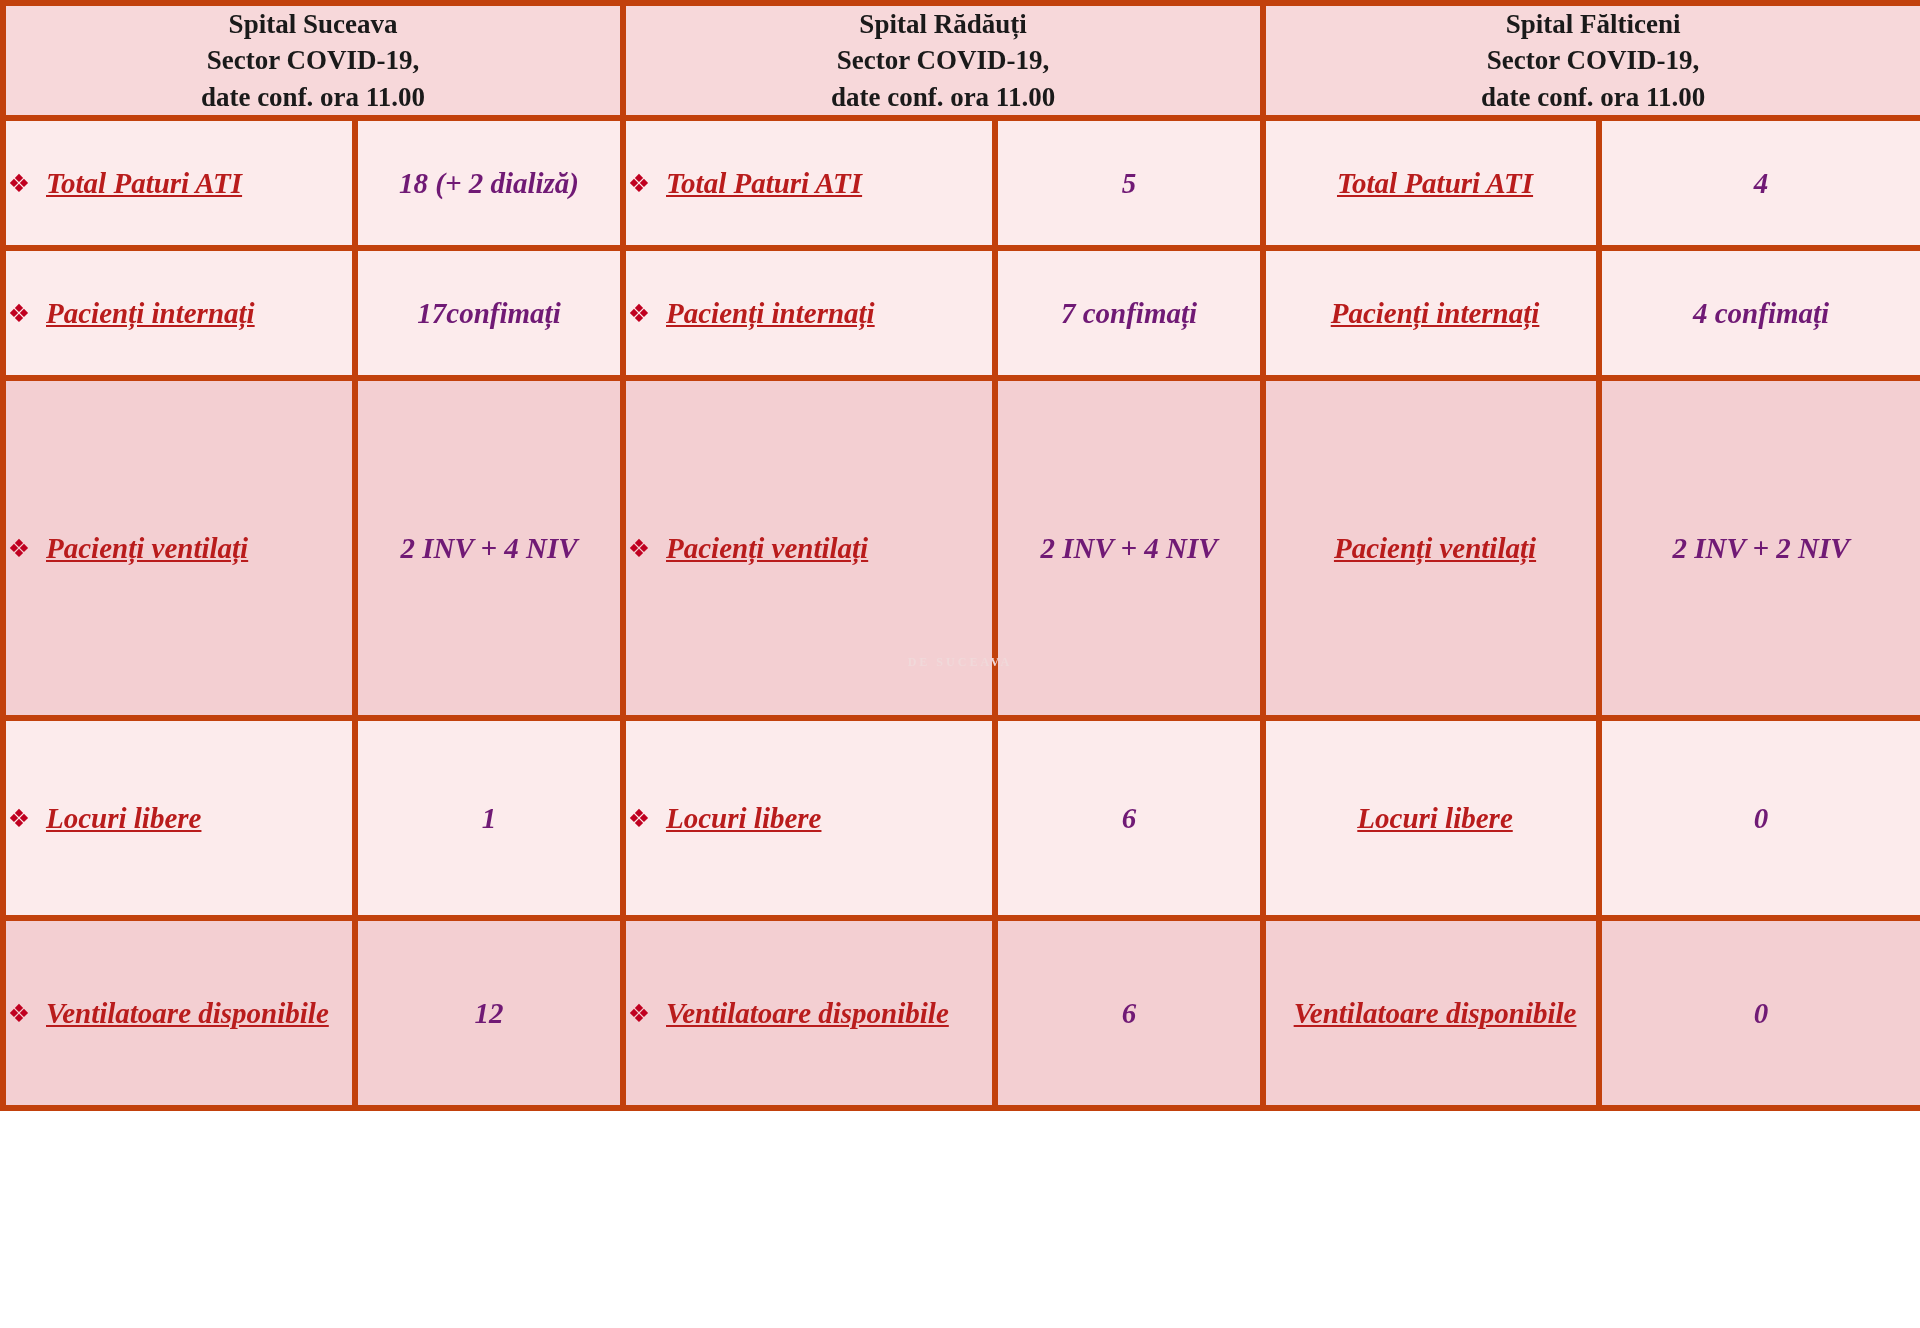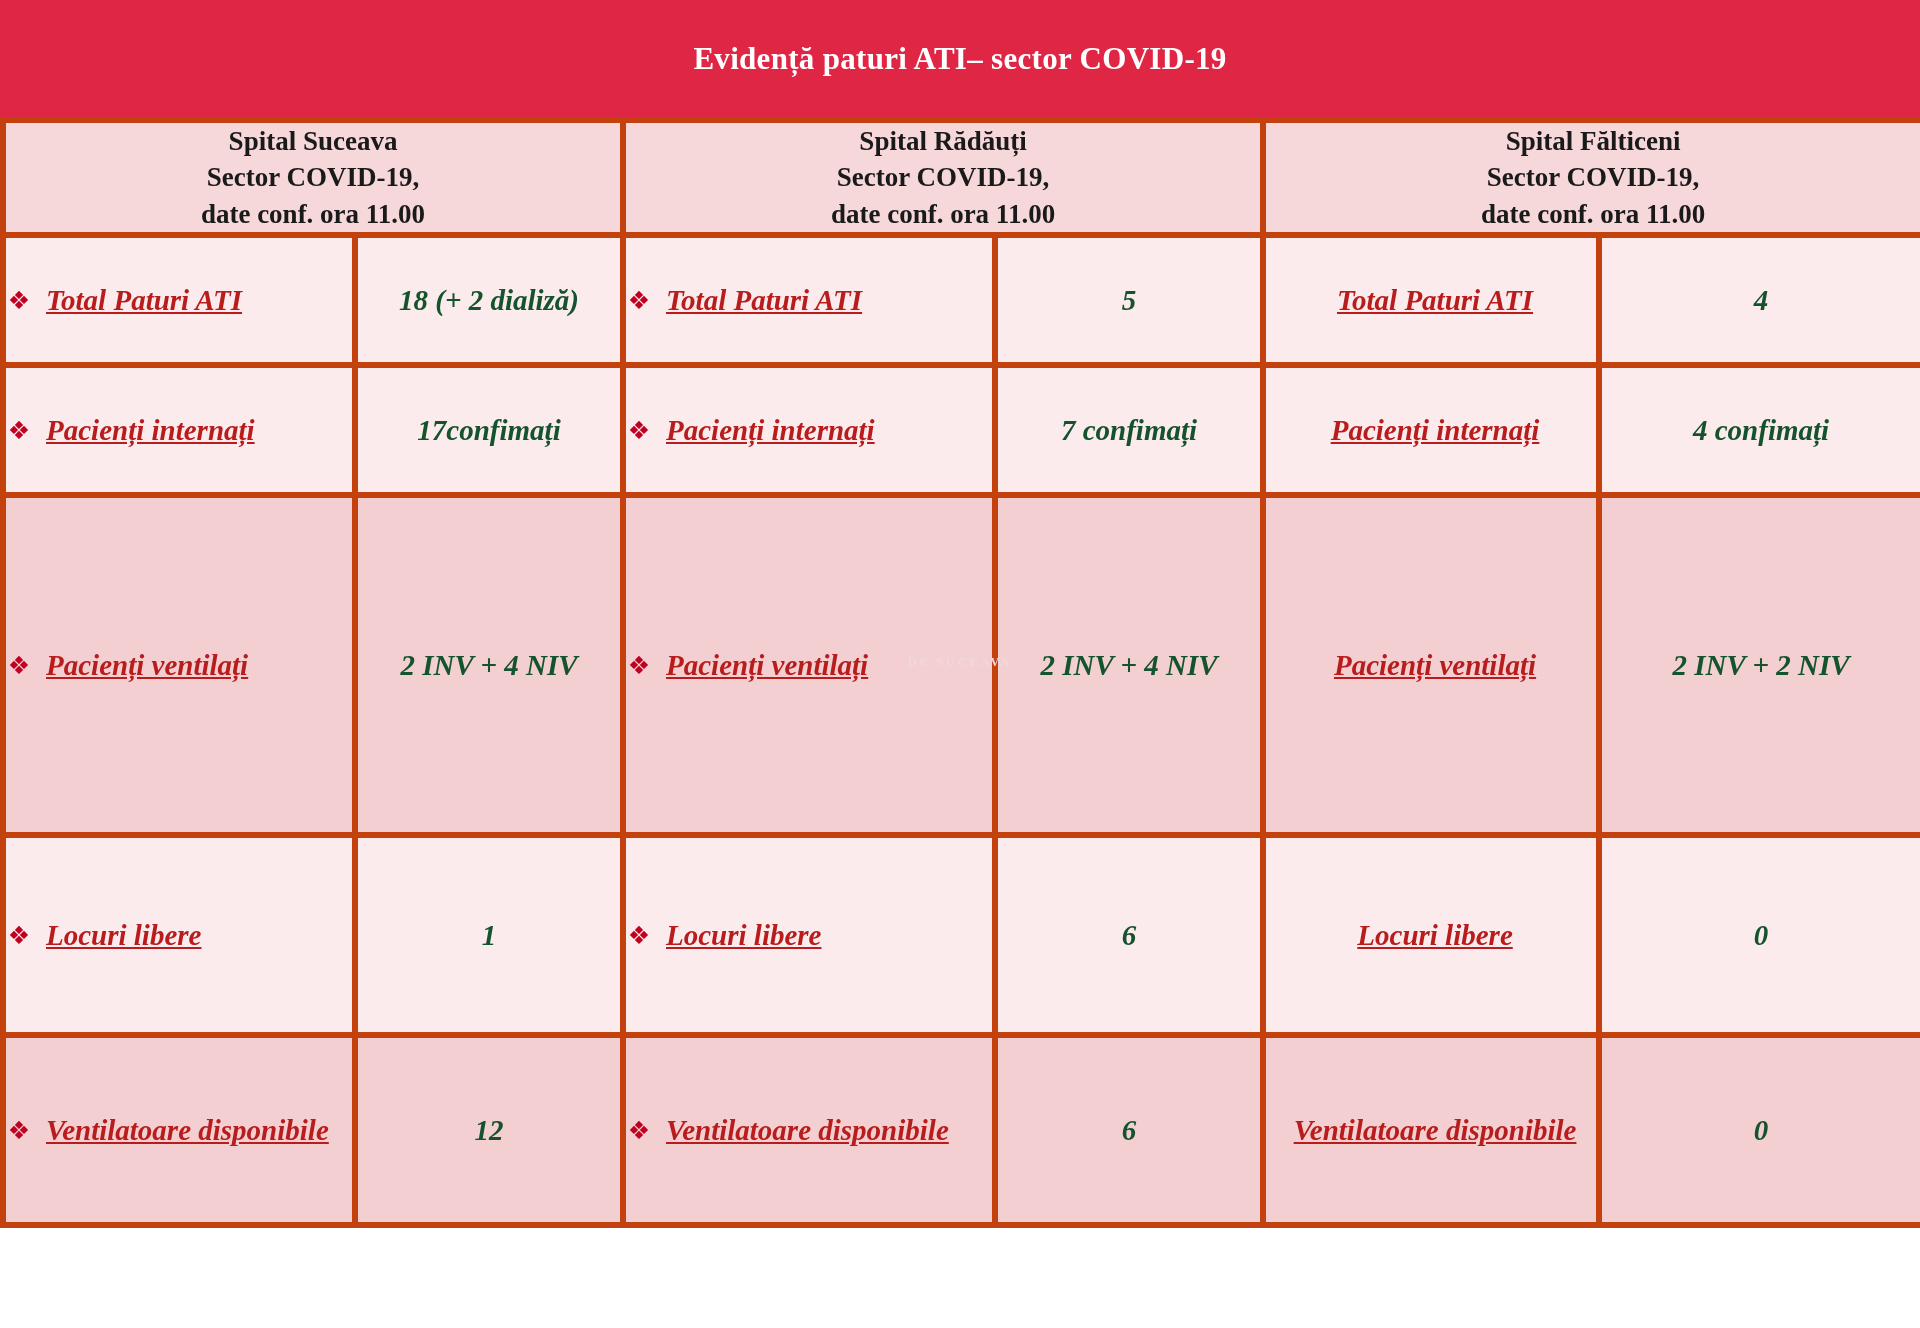--- a/index.html
+++ b/index.html
@@ -75,21 +75,21 @@
     font-size: 29px;
     text-decoration: underline;
     line-height: 1.25;
   }
   .label-wrap.nobullet .label-text { text-align: center; }
   .value-cell {
     text-align: center;
     font-weight: bold;
     font-style: italic;
     font-size: 29px;
-    color: #14532d;
+    color: #701a75;
     padding: 10px 6px;
   }
   .bg-light { background: #fcebec; }
   .bg-dark  { background: #f3cfd2; }
   .watermark {
     position: absolute;
     left: 780px;
     top: 610px;
     width: 360px;
     text-align: center;
@@ -108,21 +108,20 @@
     color: #f7dcdd;
     font-family: "Liberation Serif", serif;
     line-height: 1;
   }
 </style>
 </head>
 <body>
 
 <div class="sheet">
 
-  <div class="title-bar">Evidență paturi ATI– sector COVID-19</div>
 
   <table class="grid">
     <colgroup>
       <col style="width:352px">
         <col style="width:268px">
       <col style="width:372px">
         <col style="width:268px">
       <col style="width:336px">
         <col style="width:324px">
     </colgroup>

